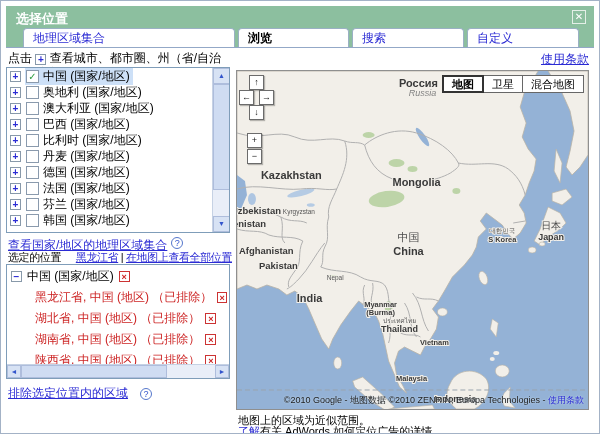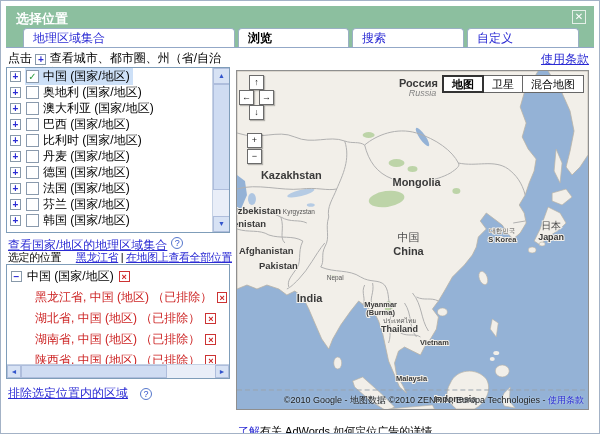--- a/index.html
+++ b/index.html
@@ -341,17 +341,18 @@
       <div class="mtbtn first selected">地图</div>
       <div class="mtbtn">卫星</div>
       <div class="mtbtn">混合地图</div>
     </div>
 
     <div class="copyright">
       <span>©2010 Google - 地图数据 ©2010 ZENRIN, Europa Technologies - </span><a>使用条款</a>
     </div>
   </div>
 
+  <div class="note1">地图上的区域为近似范围。</div>
   <div class="note2">
     <a>了解</a><span>有关 AdWords 如何定位广告的详情。</span>
   </div>
 
 </div>
 
 </body></html>

